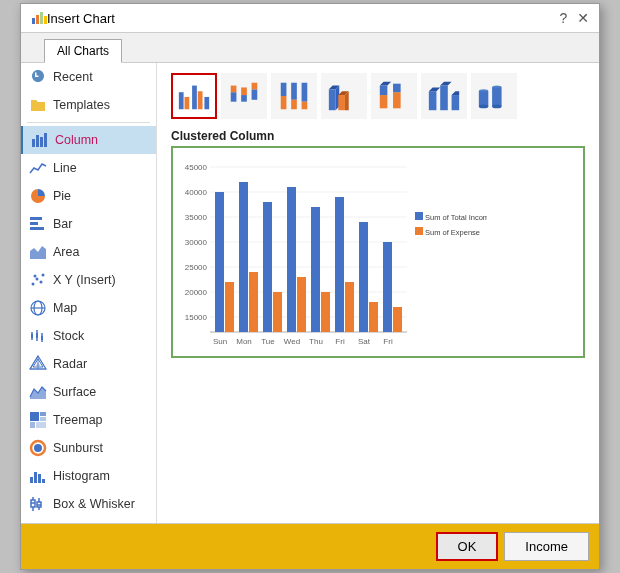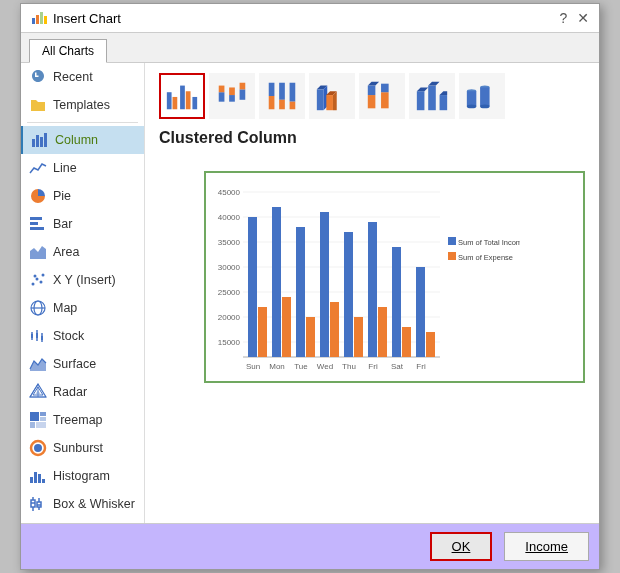--- a/index.html
+++ b/index.html
@@ -23,21 +23,20 @@
       background: #fff;
       border-bottom: 1px solid #ccc;
       padding: 6px 10px;
       display: flex;
       justify-content: space-between;
       align-items: center;
     }
     .title-bar-left {
       display: flex;
       align-items: center;
-      gap: 6px;
     }
     .title-icon {
       width: 16px;
       height: 16px;
     }
     .title-text {
       font-size: 13px;
       font-weight: normal;
     }
     .title-actions {
@@ -56,53 +55,54 @@
       border-bottom: 1px solid #ccc;
     }
     .tab-btn {
       display: inline-block;
       padding: 4px 12px;
       border: 1px solid #aaa;
       background: #e0e0e0;
       font-size: 12px;
       cursor: pointer;
       border-bottom: none;
+      margin-left: 15px;
     }
     .tab-btn.active {
       background: #fff;
       border-bottom: 1px solid #fff;
       margin-bottom: -1px;
     }
     .content-area {
       display: flex;
       background: #fff;
       height: 460px;
     }
     .sidebar {
-      width: 124px;
+      width: 136px;
       border-right: 1px solid #ddd;
       background: #fff;
       overflow-y: auto;
       flex-shrink: 0;
     }
     .sidebar-item {
       display: flex;
       align-items: center;
       gap: 6px;
       padding: 5px 8px;
       cursor: pointer;
       font-size: 12.5px;
       color: #333;
     }
     .sidebar-item.active {
       background: #c5dff0;
       border-left: 2px solid #2d7ab5;
     }
     .sidebar-item.active .item-label {
-      color: #4d7c0f;
+      color: #be185d;
       font-weight: 500;
     }
     .sidebar-icon {
       width: 18px;
       height: 18px;
       flex-shrink: 0;
     }
     .main-panel {
       flex: 1;
       padding: 10px 14px;
@@ -123,46 +123,44 @@
       display: flex;
       align-items: center;
       justify-content: center;
       padding: 3px;
     }
     .chart-type-btn.selected {
       border: 2px solid #c00;
       background: #fff;
     }
     .chart-label {
-      font-size: 16px;
+      font-size: 12px;
       font-weight: 600;
-      margin-bottom: 24px;
+      margin-bottom: 3px;
       color: #222;
     }
     .chart-preview-container {
       border: 2px solid #70a860;
       padding: 4px;
       background: #fff;
       display: inline-block;
-      margin-left: 45px;
     }
     .chart-preview {
       width: 310px;
       height: 200px;
       background: #fff;
       position: relative;
     }
     .footer {
-      background: #c4b5fd;
+      background: #eab308;
       border-top: 1px solid #ccc;
       padding: 8px 10px;
       display: flex;
       justify-content: flex-end;
-      gap: 12px;
-      text-decoration: underline;
+      gap: 6px;
     }
     .footer-btn {
       padding: 5px 20px;
       font-size: 13px;
       cursor: pointer;
       border: 1px solid #aaa;
       background: #f5f5f5;
     }
     .footer-btn.primary {
       background: #e8e8e8;
@@ -289,36 +287,36 @@
           <line x1="8" y1="3" x2="8" y2="14" stroke="#4472c4" stroke-width="1.5"></line>
           <rect x="7" y="6" width="2" height="5" fill="#4472c4"></rect>
           <line x1="13" y1="6" x2="13" y2="15" stroke="#4472c4" stroke-width="1.5"></line>
           <rect x="12" y="9" width="2" height="4" fill="#4472c4"></rect>
         </svg>
         <span class="item-label">Stock</span>
       </div>
 
       <div class="sidebar-item">
         <svg class="sidebar-icon" viewBox="0 0 18 18">
-          <path d="M1 14 L5 6 L9 10 L13 4 L17 8 L17 16 L1 16 Z" fill="#4472c4" opacity="0.6"></path>
-          <path d="M1 14 L5 6 L9 10 L13 4 L17 8" fill="none" stroke="#4472c4" stroke-width="1.2"></path>
-        </svg>
-        <span class="item-label">Surface</span>
-      </div>
-
-      <div class="sidebar-item">
-        <svg class="sidebar-icon" viewBox="0 0 18 18">
           <polygon points="9,1 17,14 1,14" fill="none" stroke="#4472c4" stroke-width="1.2"></polygon>
           <polygon points="9,4 14,12 4,12" fill="none" stroke="#4472c4" stroke-width="1"></polygon>
           <polygon points="9,7 11.5,11 6.5,11" fill="#4472c4" opacity="0.4"></polygon>
           <line x1="9" y1="1" x2="9" y2="14" stroke="#4472c4" stroke-width="0.8"></line>
           <line x1="17" y1="14" x2="1" y2="14" stroke="#4472c4" stroke-width="0.8"></line>
           <line x1="1" y1="14" x2="9" y2="1" stroke="#4472c4" stroke-width="0.8"></line>
         </svg>
         <span class="item-label">Radar</span>
+      </div>
+
+      <div class="sidebar-item">
+        <svg class="sidebar-icon" viewBox="0 0 18 18">
+          <path d="M1 14 L5 6 L9 10 L13 4 L17 8 L17 16 L1 16 Z" fill="#4472c4" opacity="0.6"></path>
+          <path d="M1 14 L5 6 L9 10 L13 4 L17 8" fill="none" stroke="#4472c4" stroke-width="1.2"></path>
+        </svg>
+        <span class="item-label">Surface</span>
       </div>
 
       <div class="sidebar-item">
         <svg class="sidebar-icon" viewBox="0 0 18 18">
           <rect x="1" y="1" width="9" height="9" fill="#4472c4"></rect>
           <rect x="11" y="1" width="6" height="4" fill="#4472c4" opacity="0.7"></rect>
           <rect x="11" y="6" width="6" height="4" fill="#4472c4" opacity="0.4"></rect>
           <rect x="1" y="11" width="5" height="6" fill="#4472c4" opacity="0.5"></rect>
           <rect x="7" y="11" width="10" height="6" fill="#4472c4" opacity="0.3"></rect>
         </svg>

